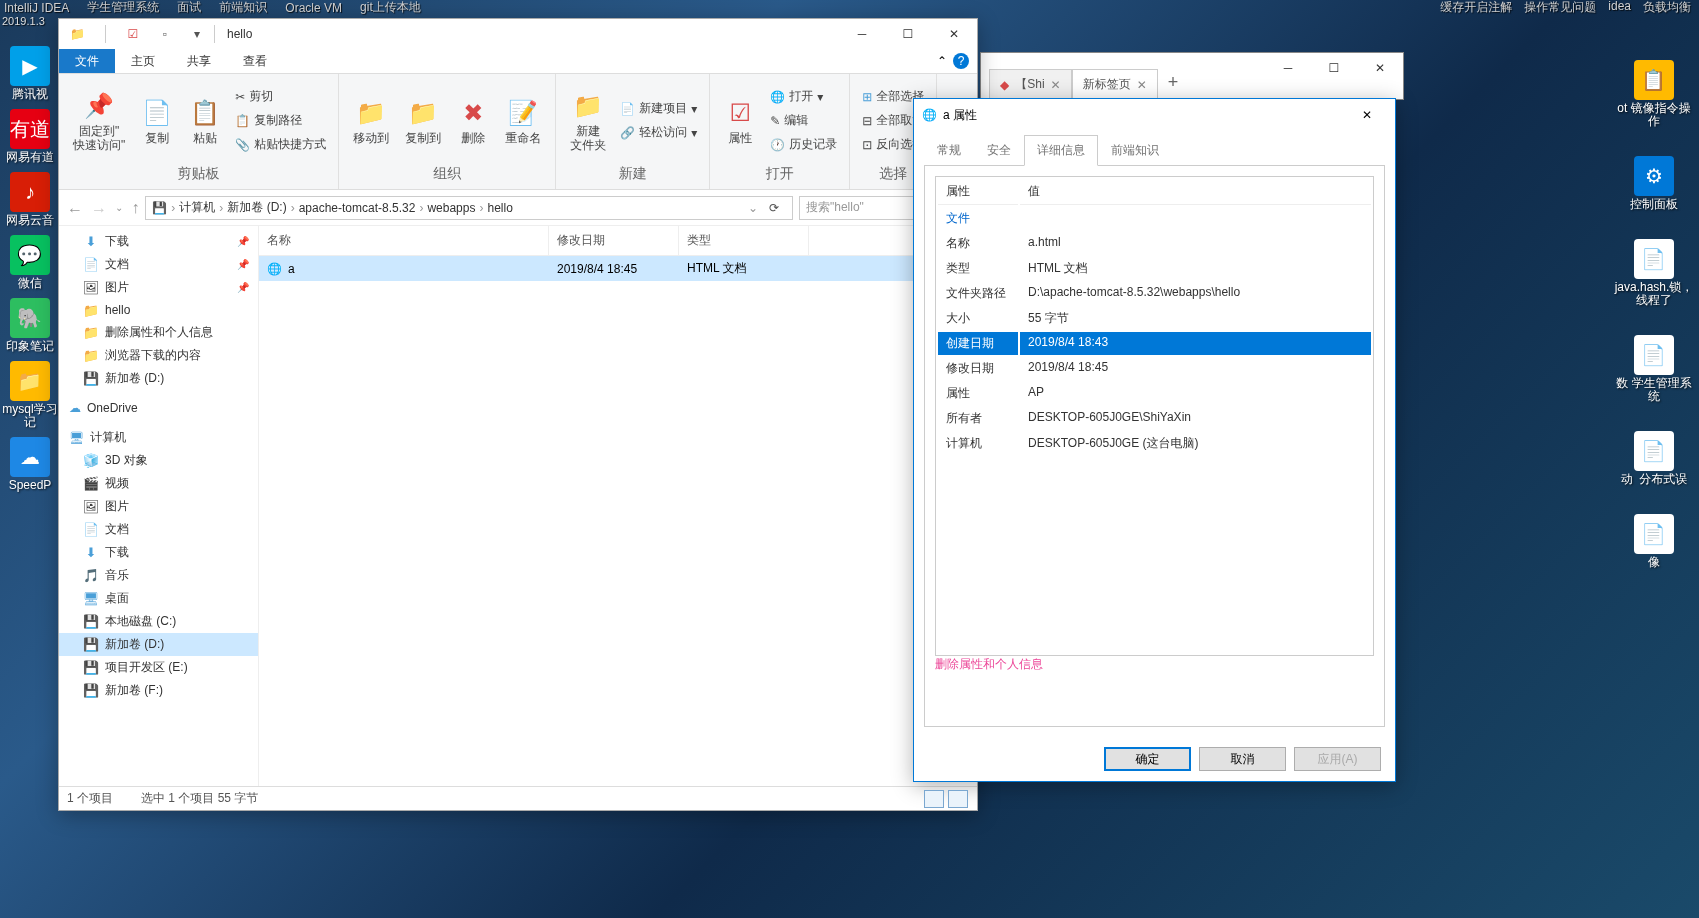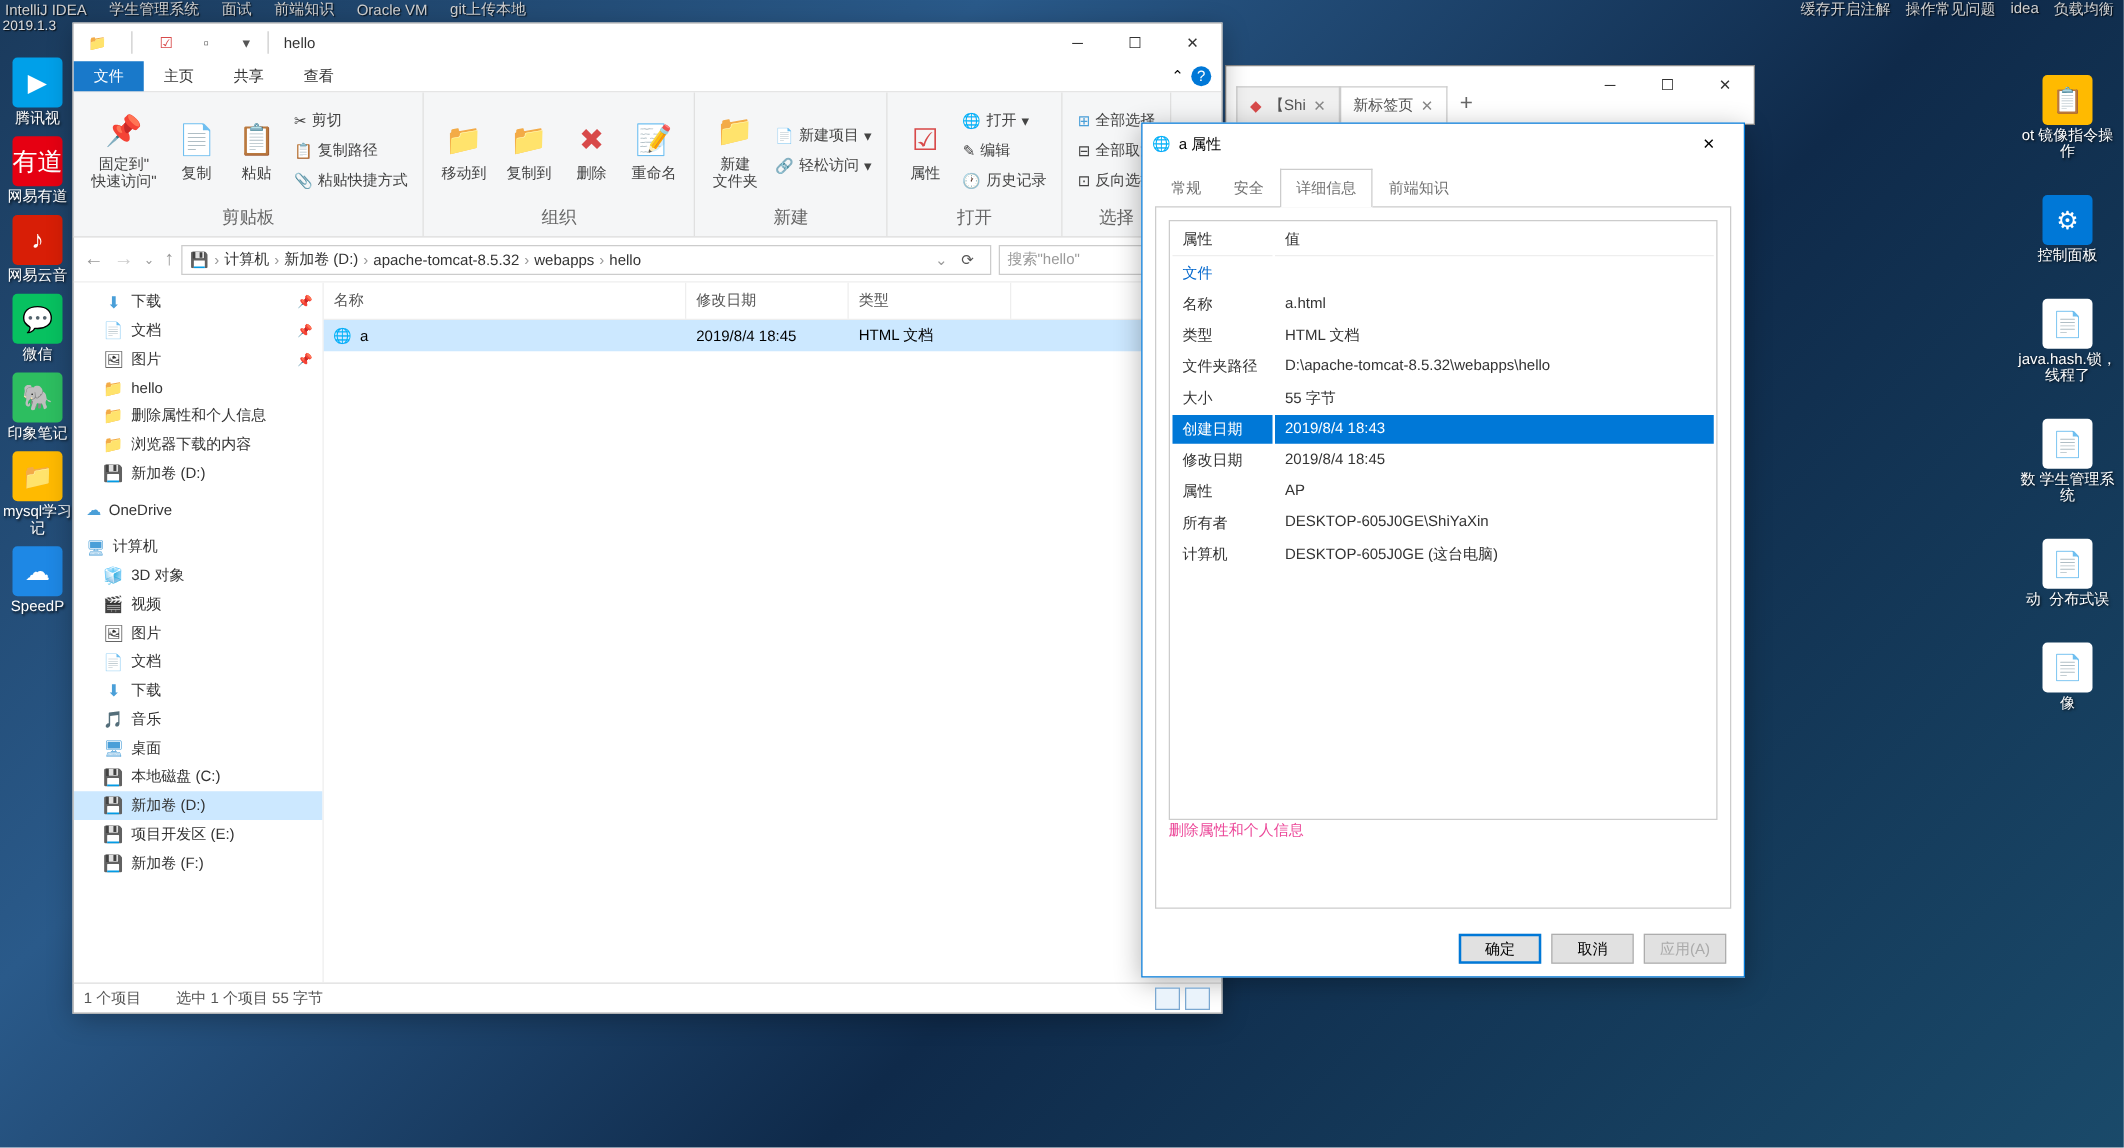--- a/index.html
+++ b/index.html
@@ -81,21 +81,21 @@
 .props-content { margin: -1px 10px 10px 10px; border: 1px solid #ccc; flex: 1; padding: 10px; position: relative;}
 .props-inner { border: 1px solid #ccc; height: 480px; overflow: auto;}
 .props-table { width: 100%; }
 .props-table th { text-align: left; padding: 4px 8px; font-weight: normal; color: #333; border-bottom: 1px solid #eee;}
 .props-table td { padding: 3px 8px; color: #333; vertical-align: top;}
 .props-table td.key { width: 80px; }
 .props-table tr.section td { color: #0066cc; }
 .props-table tr.selected td { background: #0078d7; color: white; }
 .props-link { color: #ec4899; display: inline-block;}
 .props-buttons { display: flex; justify-content: flex-end; gap: 8px; padding: 10px 14px; }
-.props-buttons button { width: 66px; height: 24px; border: 1px solid #adadad; background: #e1e1e1; }
+.props-buttons button { width: 87px; height: 24px; border: 1px solid #adadad; background: #e1e1e1; }
 .props-buttons button.primary { border: 2px solid #0078d7; background: #e1e1e1;}
 .props-buttons button:disabled { color: #aaa; }
 
 
 .browser { position: absolute; left: 980px; top: 52px; width: 424px; height: 48px; background: white; border: 1px solid #888; display: flex; flex-direction: column;}
 .browser .win-controls { position: absolute; right: 0; top: 0;}
 .browser-tabs { height: 40px; display: flex; align-items: flex-end; padding-left: 8px; gap: 0; margin-top:6px;}
 .browser-tab { padding: 6px 10px; border: 1px solid #ccc; border-bottom: none; background: #f0f0f0; display:flex; align-items:center; gap:6px; color:#555; max-width: 90px;}
 .browser-tab.active { background: white; }
 .browser-tab .x { color: #888; }

